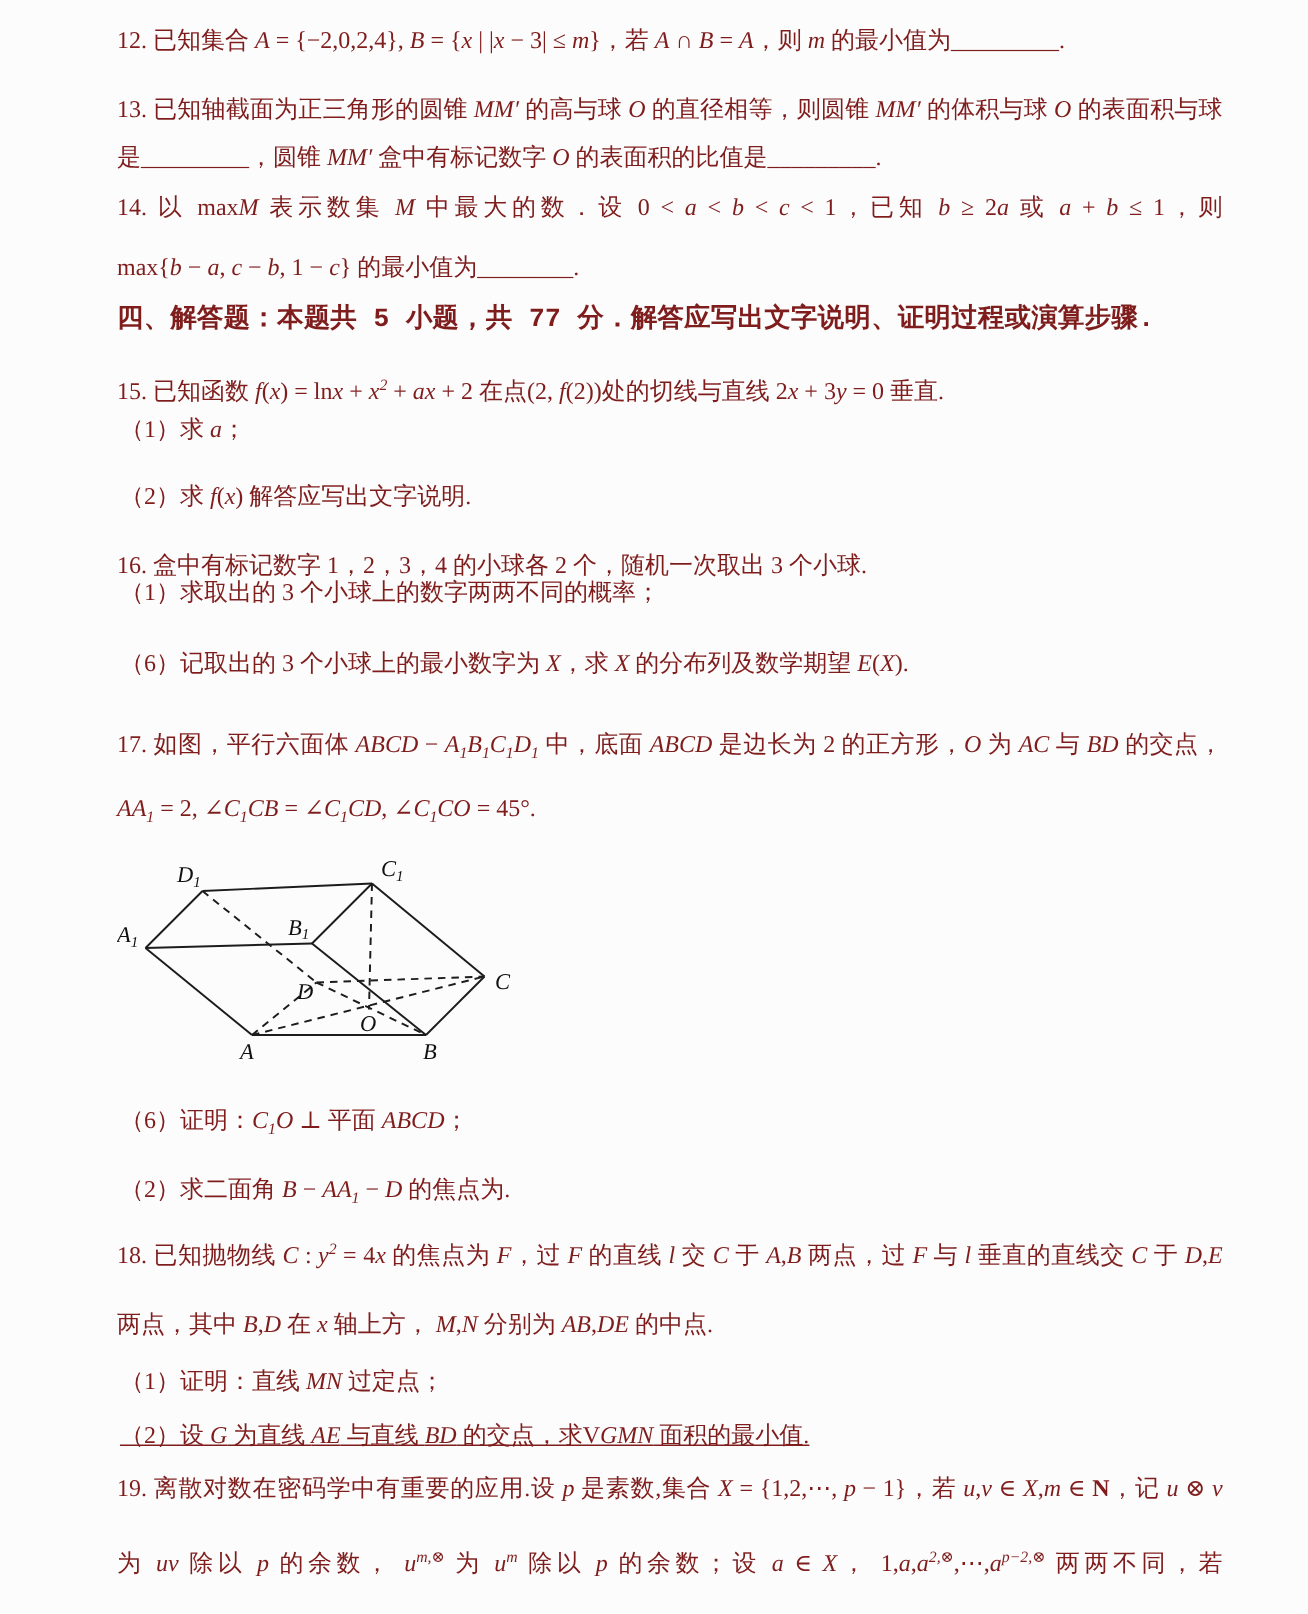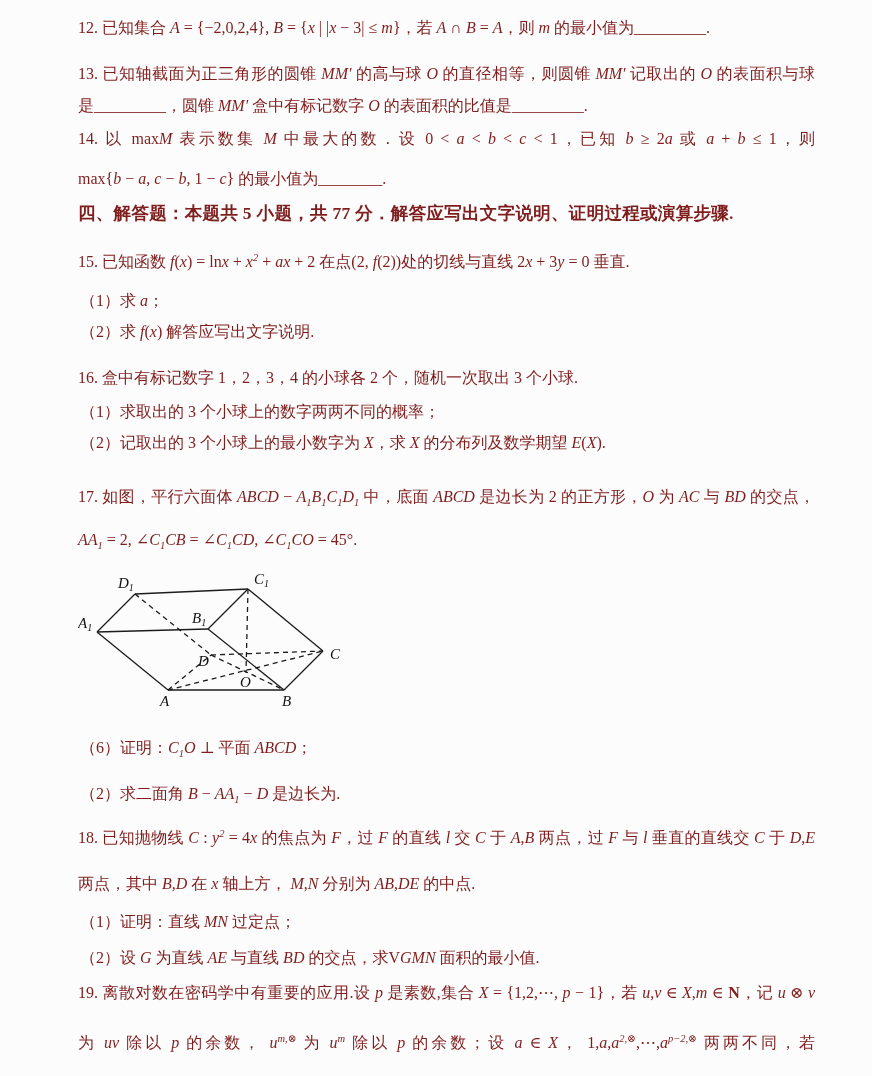--- a/index.html
+++ b/index.html
@@ -15,48 +15,48 @@
   .line{
     position:absolute;
     left:78px;
     width:737px;
     font-size:16px;
     line-height:24px;
     white-space:normal;
   }
   .line.sub{left:80px;}
   .line.just{text-align:justify;text-align-last:justify;}
-  .line.heading{font-weight:bold;font-size:17.5px;letter-spacing:0.3px;}
+  .line.heading{font-weight:bold;font-size:17.5px;letter-spacing:0.3px;font-family:Liberation Mono, monospace;}
   .sg-r{font-style:normal;}
   .sg-i{font-style:italic;}
   .sg-b{font-weight:bold;font-style:normal;}
   .sg-sup{font-style:italic;font-size:10.5px;position:relative;top:-6px;}
   .sg-sub{font-style:italic;font-size:10.5px;position:relative;top:4px;}
   .sg-u{font-style:normal;letter-spacing:0;}
   .figure{position:absolute;}
   .figure line{stroke:#1c1c1c;stroke-width:1.3;}
   .figure text{font-family:"Liberation Serif","DejaVu Serif",serif;font-style:italic;font-size:15px;fill:#111;}
   .figure .vsub{font-size:10px;}
 </style>
 </head>
 <body>
 
 <div class="page" id="doc">
     <div class="line" style="top: 16px;"><span class="sg-r">12. 已知集合 </span><span class="sg-i">A</span><span class="sg-r"> = {−2,0,2,4}, </span><span class="sg-i">B</span><span class="sg-r"> = {</span><span class="sg-i">x</span><span class="sg-r"> | |</span><span class="sg-i">x</span><span class="sg-r"> − 3| ≤ </span><span class="sg-i">m</span><span class="sg-r">}，若 </span><span class="sg-i">A</span><span class="sg-r"> ∩ </span><span class="sg-i">B</span><span class="sg-r"> = </span><span class="sg-i">A</span><span class="sg-r">，则 </span><span class="sg-i">m</span><span class="sg-r"> 的最小值为</span><span class="sg-u">_________</span><span class="sg-r">.</span></div>
-    <div class="line just" style="top: 62px;"><span class="sg-r">13. 已知轴截面为正三角形的圆锥 </span><span class="sg-i">MM′</span><span class="sg-r"> 的高与球 </span><span class="sg-i">O</span><span class="sg-r"> 的直径相等，则圆锥 </span><span class="sg-i">MM′</span><span class="sg-r"> 记取出的 </span><span class="sg-i">O</span><span class="sg-r"> 的表面积与球</span></div>
+    <div class="line just" style="top: 62px;"><span class="sg-r">13. 已知轴截面为正三角形的圆锥 </span><span class="sg-i">MM′</span><span class="sg-r"> 的高与球 </span><span class="sg-i">O</span><span class="sg-r"> 的直径相等，则圆锥 </span><span class="sg-i">MM′</span><span class="sg-r"> 的体积与球 </span><span class="sg-i">O</span><span class="sg-r"> 的表面积与球</span></div>
     <div class="line" style="top: 94px;"><span class="sg-r">是</span><span class="sg-u">_________</span><span class="sg-r">，圆锥 </span><span class="sg-i">MM′</span><span class="sg-r"> 盒中有标记数字 </span><span class="sg-i">O</span><span class="sg-r"> 的表面积的比值是</span><span class="sg-u">_________</span><span class="sg-r">.</span></div>
     <div class="line just" style="top: 127px;"><span class="sg-r">14. 以 max</span><span class="sg-i">M</span><span class="sg-r"> 表示数集 </span><span class="sg-i">M</span><span class="sg-r"> 中最大的数．设 0 &lt; </span><span class="sg-i">a</span><span class="sg-r"> &lt; </span><span class="sg-i">b</span><span class="sg-r"> &lt; </span><span class="sg-i">c</span><span class="sg-r"> &lt; 1，已知 </span><span class="sg-i">b</span><span class="sg-r"> ≥ 2</span><span class="sg-i">a</span><span class="sg-r"> 或 </span><span class="sg-i">a</span><span class="sg-r"> + </span><span class="sg-i">b</span><span class="sg-r"> ≤ 1，则</span></div>
     <div class="line" style="top: 167px;"><span class="sg-r">max{</span><span class="sg-i">b</span><span class="sg-r"> − </span><span class="sg-i">a</span><span class="sg-r">, </span><span class="sg-i">c</span><span class="sg-r"> − </span><span class="sg-i">b</span><span class="sg-r">, 1 − </span><span class="sg-i">c</span><span class="sg-r">} 的最小值为</span><span class="sg-u">________</span><span class="sg-r">.</span></div>
     <div class="line heading" style="top: 201px;"><span class="sg-b">四、解答题：本题共 5 小题，共 77 分．解答应写出文字说明、证明过程或演算步骤.</span></div>
     <div class="line" style="top: 250px;"><span class="sg-r">15. 已知函数 </span><span class="sg-i">f</span><span class="sg-r">(</span><span class="sg-i">x</span><span class="sg-r">) = ln</span><span class="sg-i">x</span><span class="sg-r"> + </span><span class="sg-i">x</span><span class="sg-sup">2</span><span class="sg-r"> + </span><span class="sg-i">ax</span><span class="sg-r"> + 2 在点</span><span class="sg-r">(2, </span><span class="sg-i">f</span><span class="sg-r">(2))</span><span class="sg-r">处的切线与直线 2</span><span class="sg-i">x</span><span class="sg-r"> + 3</span><span class="sg-i">y</span><span class="sg-r"> = 0 垂直.</span></div>
-    <div class="line sub" style="top: 289px;"><span class="sg-r">（1）求 </span><span class="sg-i">a</span><span class="sg-r">；</span></div>
+    <div class="line sub" style="top: 275px;"><span class="sg-r">（1）求 </span><span class="sg-i">a</span><span class="sg-r">；</span></div>
     <div class="line sub" style="top: 320px;"><span class="sg-r">（2）求 </span><span class="sg-i">f</span><span class="sg-r">(</span><span class="sg-i">x</span><span class="sg-r">) 解答应写出文字说明.</span></div>
     <div class="line" style="top: 366px;"><span class="sg-r">16. 盒中有标记数字 1，2，3，4 的小球各 2 个，随机一次取出 3 个小球.</span></div>
-    <div class="line sub" style="top: 400px;"><span class="sg-r">（1）求取出的 3 个小球上的数字两两不同的概率；</span></div>
-    <div class="line sub" style="top: 431px;"><span class="sg-r">（2）记取出的 3 个小球上的最小数字为 </span><span class="sg-i">X</span><span class="sg-r">，求 </span><span class="sg-i">X</span><span class="sg-r"> 的分布列及数学期望 </span><span class="sg-i">E</span><span class="sg-r">(</span><span class="sg-i">X</span><span class="sg-r">).</span></div>
+    <div class="line sub" style="top: 384px;"><span class="sg-r">（1）求取出的 3 个小球上的数字两两不同的概率；</span></div>
+    <div class="line sub" style="top: 431px;"><span class="sg-r">（6）记取出的 3 个小球上的最小数字为 </span><span class="sg-i">X</span><span class="sg-r">，求 </span><span class="sg-i">X</span><span class="sg-r"> 的分布列及数学期望 </span><span class="sg-i">E</span><span class="sg-r">(</span><span class="sg-i">X</span><span class="sg-r">).</span></div>
     <div class="line just" style="top: 485px;"><span class="sg-r">17. 如图，平行六面体 </span><span class="sg-i">ABCD</span><span class="sg-r"> − </span><span class="sg-i">A</span><span class="sg-sub">1</span><span class="sg-i">B</span><span class="sg-sub">1</span><span class="sg-i">C</span><span class="sg-sub">1</span><span class="sg-i">D</span><span class="sg-sub">1</span><span class="sg-r"> 中，底面 </span><span class="sg-i">ABCD</span><span class="sg-r"> 是边长为 2 的正方形，</span><span class="sg-i">O</span><span class="sg-r"> 为 </span><span class="sg-i">AC</span><span class="sg-r"> 与 </span><span class="sg-i">BD</span><span class="sg-r"> 的交点，</span></div>
     <div class="line" style="top: 528px;"><span class="sg-i">AA</span><span class="sg-sub">1</span><span class="sg-r"> = 2, ∠</span><span class="sg-i">C</span><span class="sg-sub">1</span><span class="sg-i">CB</span><span class="sg-r"> = ∠</span><span class="sg-i">C</span><span class="sg-sub">1</span><span class="sg-i">CD</span><span class="sg-r">, ∠</span><span class="sg-i">C</span><span class="sg-sub">1</span><span class="sg-i">CO</span><span class="sg-r"> = 45°.</span></div>
     <svg viewBox="0 0 270 142" width="270" height="142" class="figure" style="left: 78px; top: 570px;">
       <line x1="19" y1="62" x2="57" y2="24"></line>
       <line x1="57" y1="24" x2="170" y2="19"></line>
       <line x1="19" y1="62" x2="130" y2="59"></line>
       <line x1="130" y1="59" x2="170" y2="19"></line>
       <line x1="170" y1="19" x2="245" y2="81"></line>
       <line x1="19" y1="62" x2="90" y2="120"></line>
       <line x1="90" y1="120" x2="206" y2="120"></line>
@@ -72,20 +72,20 @@
       <text x="176" y="14">C<tspan class="vsub" dy="3">1</tspan></text>
       <text x="0" y="58">A<tspan class="vsub" dy="3">1</tspan></text>
       <text x="114" y="53">B<tspan class="vsub" dy="3">1</tspan></text>
       <text x="120" y="96">D</text>
       <text x="252" y="89">C</text>
       <text x="162" y="117">O</text>
       <text x="82" y="136">A</text>
       <text x="204" y="136">B</text>
     </svg>
     <div class="line sub" style="top: 736px;"><span class="sg-r">（6）证明：</span><span class="sg-i">C</span><span class="sg-sub">1</span><span class="sg-i">O</span><span class="sg-r"> ⊥ 平面 </span><span class="sg-i">ABCD</span><span class="sg-r">；</span></div>
-    <div class="line sub" style="top: 782px;"><span class="sg-r">（2）求二面角 </span><span class="sg-i">B</span><span class="sg-r"> − </span><span class="sg-i">AA</span><span class="sg-sub">1</span><span class="sg-r"> − </span><span class="sg-i">D</span><span class="sg-r"> 是边长为.</span></div>
+    <div class="line sub" style="top: 782px;"><span class="sg-r">（2）求二面角 </span><span class="sg-i">B</span><span class="sg-r"> − </span><span class="sg-i">AA</span><span class="sg-sub">1</span><span class="sg-r"> − </span><span class="sg-i">D</span><span class="sg-r"> 的焦点为.</span></div>
     <div class="line just" style="top: 826px;"><span class="sg-r">18. 已知抛物线 </span><span class="sg-i">C</span><span class="sg-r"> : </span><span class="sg-i">y</span><span class="sg-sup">2</span><span class="sg-r"> = 4</span><span class="sg-i">x</span><span class="sg-r"> 的焦点为 </span><span class="sg-i">F</span><span class="sg-r">，过 </span><span class="sg-i">F</span><span class="sg-r"> 的直线 </span><span class="sg-i">l</span><span class="sg-r"> 交 </span><span class="sg-i">C</span><span class="sg-r"> 于 </span><span class="sg-i">A</span><span class="sg-r">,</span><span class="sg-i">B</span><span class="sg-r"> 两点，过 </span><span class="sg-i">F</span><span class="sg-r"> 与 </span><span class="sg-i">l</span><span class="sg-r"> 垂直的直线交 </span><span class="sg-i">C</span><span class="sg-r"> 于 </span><span class="sg-i">D</span><span class="sg-r">,</span><span class="sg-i">E</span></div>
     <div class="line" style="top: 872px;"><span class="sg-r">两点，其中 </span><span class="sg-i">B</span><span class="sg-r">,</span><span class="sg-i">D</span><span class="sg-r"> 在 </span><span class="sg-i">x</span><span class="sg-r"> 轴上方， </span><span class="sg-i">M</span><span class="sg-r">,</span><span class="sg-i">N</span><span class="sg-r"> 分别为 </span><span class="sg-i">AB</span><span class="sg-r">,</span><span class="sg-i">DE</span><span class="sg-r"> 的中点.</span></div>
     <div class="line sub" style="top: 910px;"><span class="sg-r">（1）证明：直线 </span><span class="sg-i">MN</span><span class="sg-r"> 过定点；</span></div>
-    <div class="line sub" style="top: 946px;"><span class="sg-r">（2）设 </span><span class="sg-i">G</span><span class="sg-r"> 为直线 </span><span class="sg-i">AE</span><span class="sg-r"> 与直线 </span><span class="sg-i">BD</span><span class="sg-r"> 的交点，求V</span><span class="sg-i">GMN</span><span class="sg-r"> 面积的最小值.</span></div>
+    <div class="line sub" style="top: 946px; text-decoration: underline;"><span class="sg-r">（2）设 </span><span class="sg-i">G</span><span class="sg-r"> 为直线 </span><span class="sg-i">AE</span><span class="sg-r"> 与直线 </span><span class="sg-i">BD</span><span class="sg-r"> 的交点，求V</span><span class="sg-i">GMN</span><span class="sg-r"> 面积的最小值.</span></div>
     <div class="line just" style="top: 981px;"><span class="sg-r">19. 离散对数在密码学中有重要的应用.设 </span><span class="sg-i">p</span><span class="sg-r"> 是素数,集合 </span><span class="sg-i">X</span><span class="sg-r"> = {1,2,⋯, </span><span class="sg-i">p</span><span class="sg-r"> − 1}，若 </span><span class="sg-i">u</span><span class="sg-r">,</span><span class="sg-i">v</span><span class="sg-r"> ∈ </span><span class="sg-i">X</span><span class="sg-r">,</span><span class="sg-i">m</span><span class="sg-r"> ∈ </span><span class="sg-b">N</span><span class="sg-r">，记 </span><span class="sg-i">u</span><span class="sg-r"> ⊗ </span><span class="sg-i">v</span></div>
     <div class="line just" style="top: 1031px;"><span class="sg-r">为 </span><span class="sg-i">uv</span><span class="sg-r"> 除以 </span><span class="sg-i">p</span><span class="sg-r"> 的余数， </span><span class="sg-i">u</span><span class="sg-sup">m,⊗</span><span class="sg-r"> 为 </span><span class="sg-i">u</span><span class="sg-sup">m</span><span class="sg-r"> 除以 </span><span class="sg-i">p</span><span class="sg-r"> 的余数；设 </span><span class="sg-i">a</span><span class="sg-r"> ∈ </span><span class="sg-i">X</span><span class="sg-r">， 1,</span><span class="sg-i">a</span><span class="sg-r">,</span><span class="sg-i">a</span><span class="sg-sup">2,⊗</span><span class="sg-r">,⋯,</span><span class="sg-i">a</span><span class="sg-sup">p−2,⊗</span><span class="sg-r"> 两两不同，若</span></div>
   </div>
 
 </body></html>

